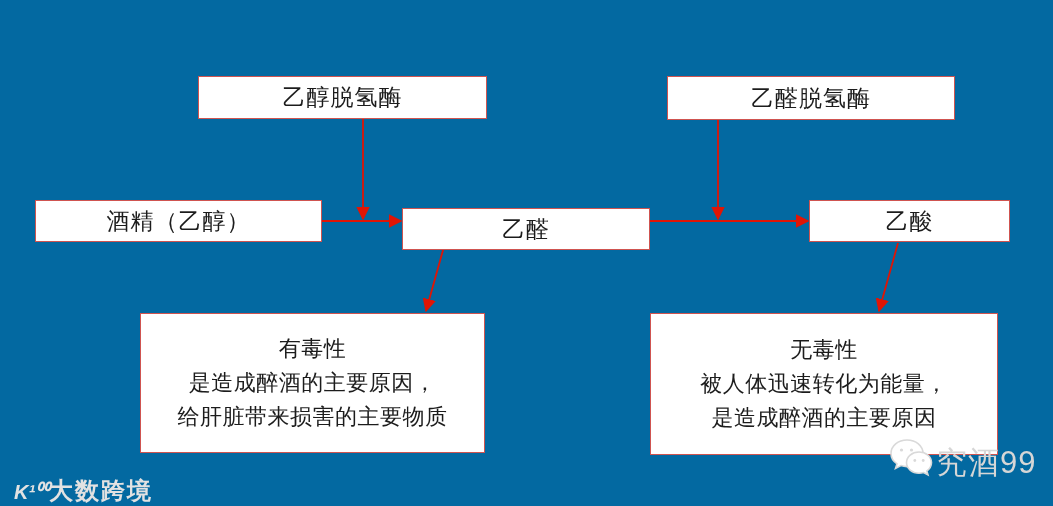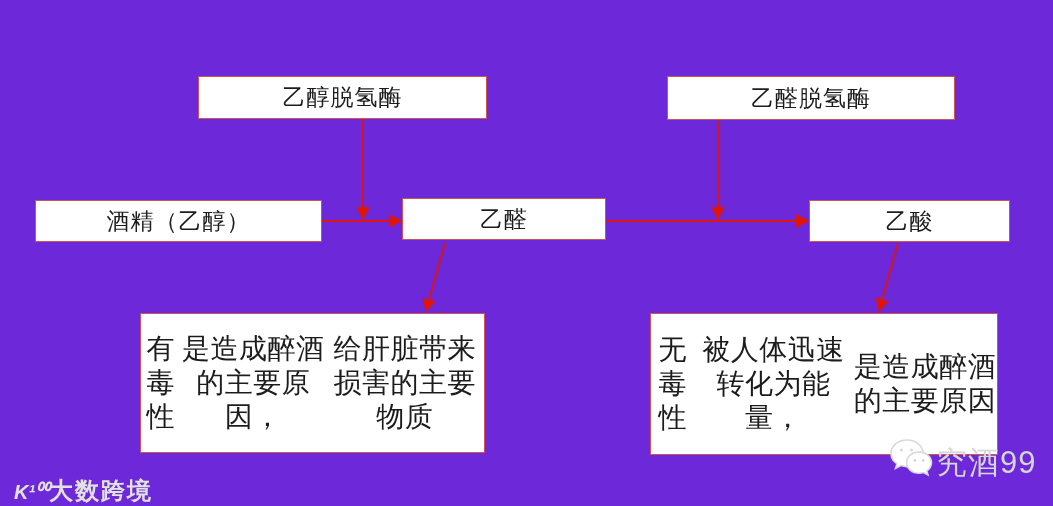--- a/index.html
+++ b/index.html
@@ -6,41 +6,41 @@
     --arrow:#e01505;
     --border:#cf5450;
     --ink:#1c1c1c;
     --wm:#e2e2e2;
     --wm2:#d6d6d6;
   }
   html,body{margin:0;padding:0;background:#ffffff;}
   .canvas{
     position:relative;
     width:1053px;height:506px;
-    background:#6d28d9;
+    background:#0369a1;
     overflow:hidden;
     font-family:"Liberation Serif", serif;
   }
   svg.connectors{position:absolute;left:0;top:0;width:1053px;height:506px;}
   svg.connectors line{stroke:var(--arrow);stroke-width:1.8;}
   svg.connectors .head{fill:var(--arrow);}
   .box{
     position:absolute;
     box-sizing:border-box;
     border:1.5px solid var(--border);
     background:#ffffff;
     display:flex;align-items:center;justify-content:center;
     color:var(--ink);
     font-size:23px;
     letter-spacing:1px;
     text-align:center;
   }
   .box.note{
-    flex-direction:row;
-    font-size:28px;
+    flex-direction:column;
+    font-size:22px;
     line-height:34px;
     letter-spacing:0.5px;
   }
   .wm-left{
     position:absolute;left:14px;top:475px;
     color:var(--wm);
     font-family:"Liberation Sans", sans-serif;
     font-weight:bold;font-size:24px;
     display:flex;align-items:baseline;gap:0;
     letter-spacing:2px;
@@ -83,21 +83,21 @@
   </div>
 
   <div class="box" style="left:649px;top:76px;width:288px;height:44px;margin-left:18px;">
     <span>乙醛脱氢酶</span>
   </div>
 
   <div class="box" style="left:35px;top:200px;width:287px;height:42px;">
     <span>酒精（乙醇）</span>
   </div>
 
-  <div class="box" style="left:402px;top:198px;width:204px;height:42px;text-align:center;">
+  <div class="box" style="left:402px;top:208px;width:248px;height:42px;text-align:center;">
     <span>乙醛</span>
   </div>
 
   <div class="box" style="left:809px;top:200px;width:201px;height:42px;">
     <span>乙酸</span>
   </div>
 
   <div class="box note" style="left:140px;top:313px;width:345px;height:140px;">
     <div>有毒性</div>
     <div>是造成醉酒的主要原因，</div>

